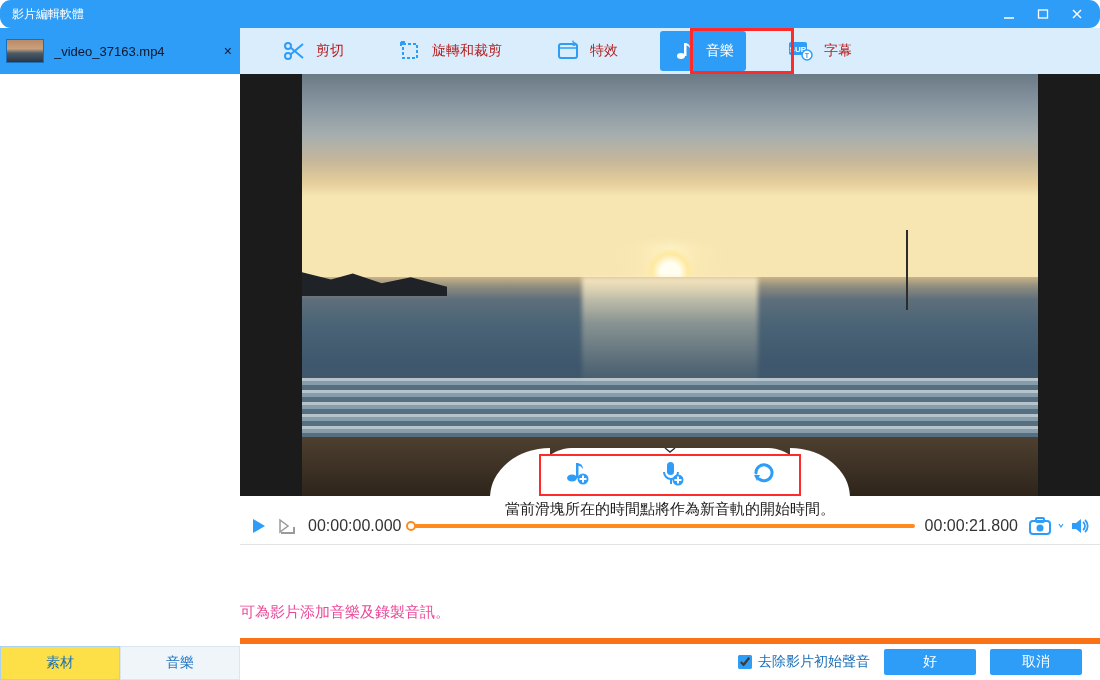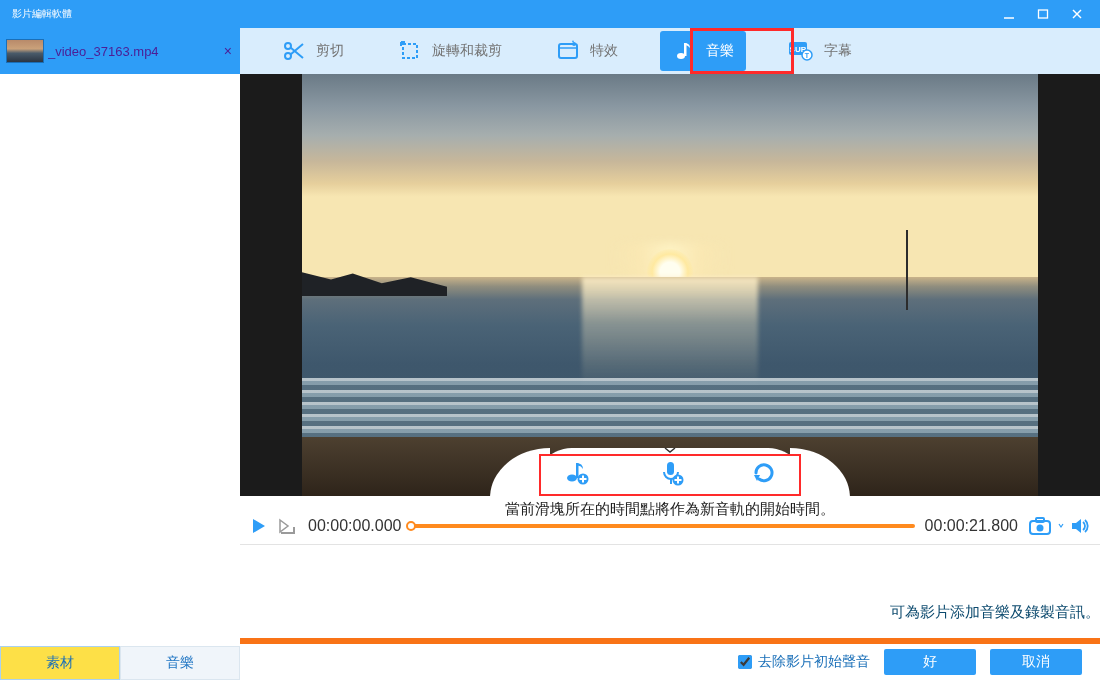--- a/index.html
+++ b/index.html
@@ -1,31 +1,31 @@
 <!DOCTYPE html>
 <html><head>
 <meta charset="utf-8">
 <style>
   * { box-sizing: border-box; margin: 0; padding: 0; font-family: "Microsoft JhengHei", "PingFang TC", sans-serif; }
   html, body { width: 1100px; height: 680px; overflow: hidden; background: #fff; }
 
   
-  .titlebar { height: 28px; background: #2e9df7; color: #fff; display: flex; align-items: center; padding: 0 6px 0 12px; font-size: 10px; }
+  .titlebar { height: 28px; background: #2e9df7; color: #fff; display: flex; align-items: center; padding: 0 6px 0 12px; font-size: 12px; border-radius: 11px; }
   .titlebar .spacer { flex: 1; }
   .win-btn { width: 34px; height: 20px; display: flex; align-items: center; justify-content: center; cursor: pointer; }
   .win-btn svg { stroke: #fff; }
 
   
   .toolbar { height: 46px; background: #d9edfd; display: flex; align-items: stretch; }
-  .fileitem { width: 240px; height: 46px; background: #2e9df7; color: #4c1d95; display: flex; align-items: center; padding: 0 8px 0 6px; font-size: 13px; gap: 4px; }
+  .fileitem { width: 240px; height: 46px; background: #2e9df7; color: #0f172a; display: flex; align-items: center; padding: 0 8px 0 6px; font-size: 13px; gap: 10px; }
   .fileitem .thumb { width: 38px; height: 24px; background: linear-gradient(to bottom, #b88a6a 0%, #caa17a 40%, #4a5b6a 60%, #2b3542 100%); border: 1px solid #1a6fb8; }
   .fileitem .name { flex: 1; white-space: nowrap; overflow: hidden; }
   .fileitem .close { font-size: 14px; cursor: pointer; }
   .tools { flex: 1; display: flex; align-items: center; gap: 30px; padding-left: 30px; }
-  .tool { display: flex; align-items: center; gap: 10px; color: #737373; font-size: 14px; cursor: pointer; height: 40px; padding: 0 12px; border-radius: 3px; }
+  .tool { display: flex; align-items: center; gap: 10px; color: #b91c1c; font-size: 14px; cursor: pointer; height: 40px; padding: 0 12px; border-radius: 3px; }
   .tool.active { background: #2e9df7; color: #fff; }
   .tool svg { flex: none; }
   .tool-highlight { position: absolute; border: 3px solid #ff2a2a; pointer-events: none; }
 
   
   .body { display: flex; height: calc(680px - 28px - 46px); }
   .sidebar { width: 240px; display: flex; flex-direction: column; background: #fff; }
   .sidebar .list { flex: 1; }
   .sidebar .tabs { height: 34px; display: flex; }
   .sidebar .tab { flex: 1; display: flex; align-items: center; justify-content: center; font-size: 14px; color: #2277c4; background: #f0f5fa; border: 1px solid #dbe6ef; cursor: pointer; }
@@ -84,21 +84,21 @@
   .controls { height: 36px; display: flex; align-items: center; padding: 0 10px; gap: 10px; font-size: 16px; color: #555; }
   .ctrl-btn { cursor: pointer; display:flex; align-items:center; }
   .time { color:#333; }
   .track { position:absolute; left: 80px; right: 64px; top: 50%; height: 4px; margin-top: -2px;
            background: #ff8a1e; border-radius: 2px; }
   .track-knob { position:absolute; left: 80px; top:50%; width:10px; height:10px; margin:-5px 0 0 -5px;
            background:#fff; border:2px solid #ff8a1e; border-radius:50%; }
   .cam-vol { display:flex; align-items:center; gap:6px; }
 
   
-  .help { flex: 1; display:flex; align-items:center; justify-content:flex-end; color:#0c4a6e; font-size:15px;
+  .help { flex: 1; display:flex; align-items:center; justify-content:flex-start; color:#ec4899; font-size:15px;
           border-top: 1px solid #e3e3e3; }
 
   
   .footer { position:absolute; left:0; right:0; bottom:0; height:42px; border-top:6px solid #f97316;
             display:flex; align-items:center; justify-content:flex-end; gap:14px; padding:0 18px; background:#fff; }
   .chk { display:flex; align-items:center; gap:6px; color:#1a6fb8; font-size:14px; cursor:pointer; }
   .chk input { accent-color:#2e9df7; width:14px; height:14px; }
   .btn { width: 92px; height: 26px; background:#2e9df7; color:#fff; font-size:14px;
          display:flex; align-items:center; justify-content:center; border-radius:2px; cursor:pointer; }
 

